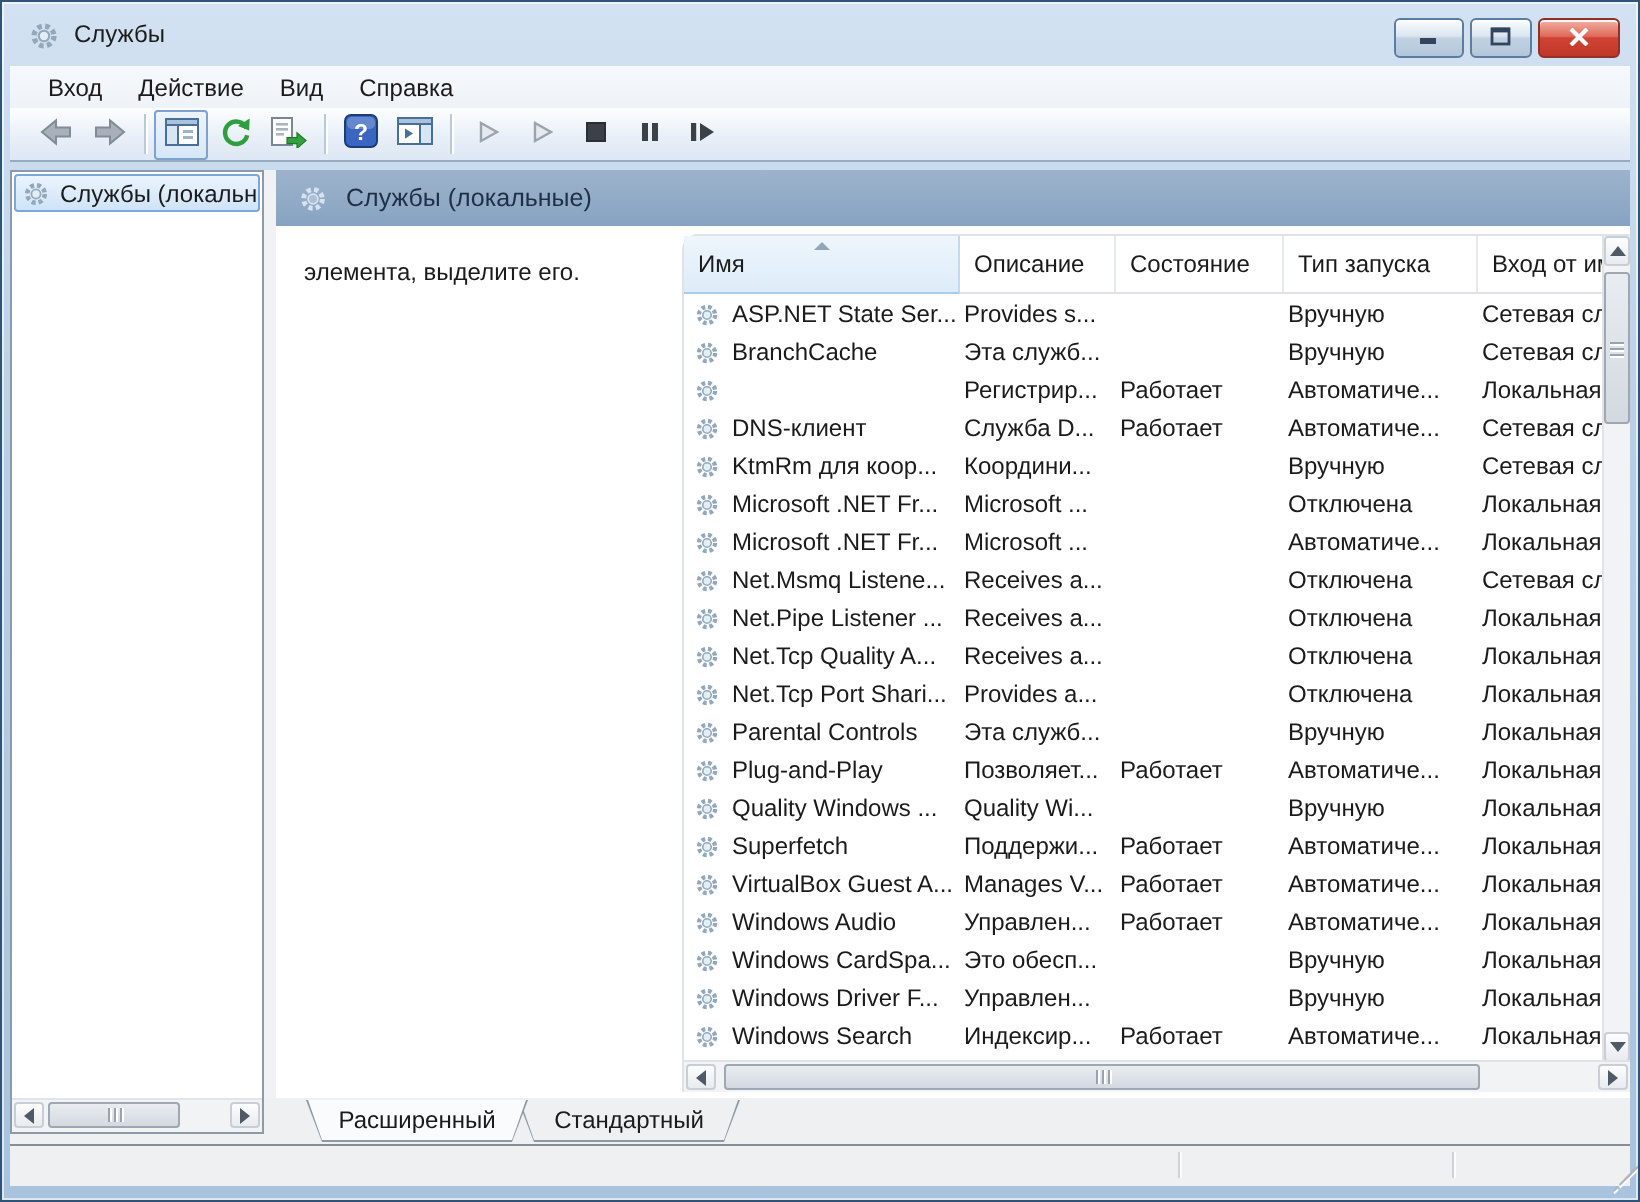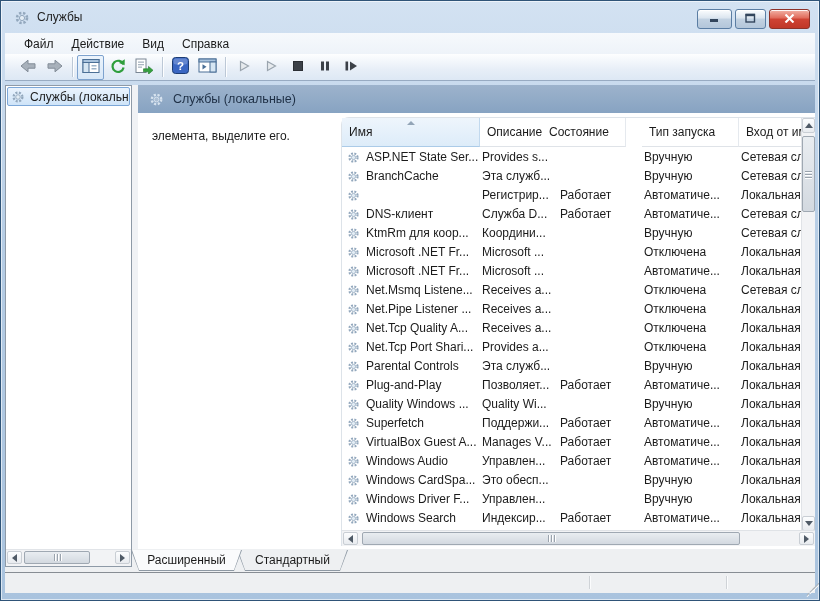--- a/index.html
+++ b/index.html
@@ -65,21 +65,21 @@
   .col-cell.sorted{background:linear-gradient(#eef5fc,#ddecf9);border-right-color:#c2d9ee;border-bottom-color:#abcbe8;}
   .sort-arrow{position:absolute;top:3px;left:50%;margin-left:-4px;border-left:4px solid transparent;border-right:4px solid transparent;border-bottom:4px solid #93a5b7;width:0;height:0;}
   .rows{position:absolute;left:0;right:13px;top:30px;bottom:15px;overflow:hidden;}
   .srow{position:relative;height:19px;}
   .srow span{position:absolute;top:0;height:19px;line-height:19px;white-space:nowrap;overflow:hidden;}
   .srow .gi{position:absolute;left:5px;top:3px;width:13px;height:13px;}
   .vscroll{right:0;top:0;width:13px;bottom:15px;border-left:1px solid #e0e3e7;}
   .hscroll{left:0;right:0;bottom:0;height:15px;border-top:1px solid #e0e3e7;}
   
   .bottom-area{position:absolute;left:4px;right:4px;top:548px;height:44px;background:#eef0f2;z-index:2;}
-  .tabs{position:absolute;left:126px;top:1px;height:21px;display:flex;}
+  .tabs{position:absolute;left:148px;top:1px;height:21px;display:flex;}
   .tab{position:relative;height:21px;margin-right:-5px;
     clip-path:polygon(0 0,100% 0,calc(100% - 8px) 100%,8px 100%);background:#8e99a4;padding:0;}
   .tab-inner{position:absolute;left:1px;right:1px;top:0;bottom:1px;
     clip-path:polygon(0 0,100% 0,calc(100% - 7px) 100%,7px 100%);background:#eef0f2;
     display:flex;align-items:center;justify-content:center;padding:0 16px;white-space:nowrap;}
   .tab.active{z-index:2;} .tab.active .tab-inner{background:#fafbfc;}
   .status-line{position:absolute;left:0;right:0;top:23px;border-top:1px solid #878d94;}
   .status-sep{position:absolute;top:27px;bottom:4px;width:1px;background:#cfd3d7;box-shadow:1px 0 0 #fbfcfd;}
   .resize-grip{position:absolute;right:2px;bottom:3px;width:13px;height:13px;}
   .resize-grip i{position:absolute;background:#aeb4ba;width:1px;box-shadow:1px 1px 0 #fdfdfd;}
@@ -109,21 +109,21 @@
         </div>
         <div class="ctrl-btn close">
           <span><svg width="11" height="9" viewBox="0 0 11 9">
               <path d="M1.5 0.5 L9.5 8.5 M9.5 0.5 L1.5 8.5" stroke="#fff" stroke-width="2.1"></path>
             </svg></span>
         </div>
       </div>
   </div>
 
   <div class="menubar" id="menubar">
-      <div class="menu-item">Файл</div>
+      <div class="menu-item">Вход</div>
       <div class="menu-item">Действие</div>
       <div class="menu-item">Вид</div>
       <div class="menu-item">Справка</div>
     </div>
 
   <div class="toolbar" id="toolbar">
       <div class="tb-btn">
         <span><svg width="20" height="18" viewBox="0 0 20 18">
             <path d="M17 6.8 H10 V3.2 L3 9 l7 5.8 V11.2 h7 z" fill="#a8b1bb" stroke="#828c97"></path>
           </svg></span>
@@ -247,21 +247,21 @@
 
     <div class="list-panel">
       <div class="cols-header" id="cols-header">
           <div class="col-cell sorted" style="left: 0px; width: 138px;">
             <i class="sort-arrow"></i>
             <span>Имя</span>
           </div>
           <div class="col-cell" style="left: 138px; width: 78px;">
             <span>Описание</span>
           </div>
-          <div class="col-cell" style="left: 200px; width: 84px; text-align: center;">
+          <div class="col-cell" style="left: 216px; width: 84px; text-align: center;">
             <span>Состояние</span>
           </div>
           <div class="col-cell" style="left: 300px; width: 97px;">
             <span>Тип запуска</span>
           </div>
           <div class="col-cell" style="left: 397px; width: 66px;">
             <span>Вход от имени</span>
           </div>
         </div>
       <div class="rows" id="rows">

